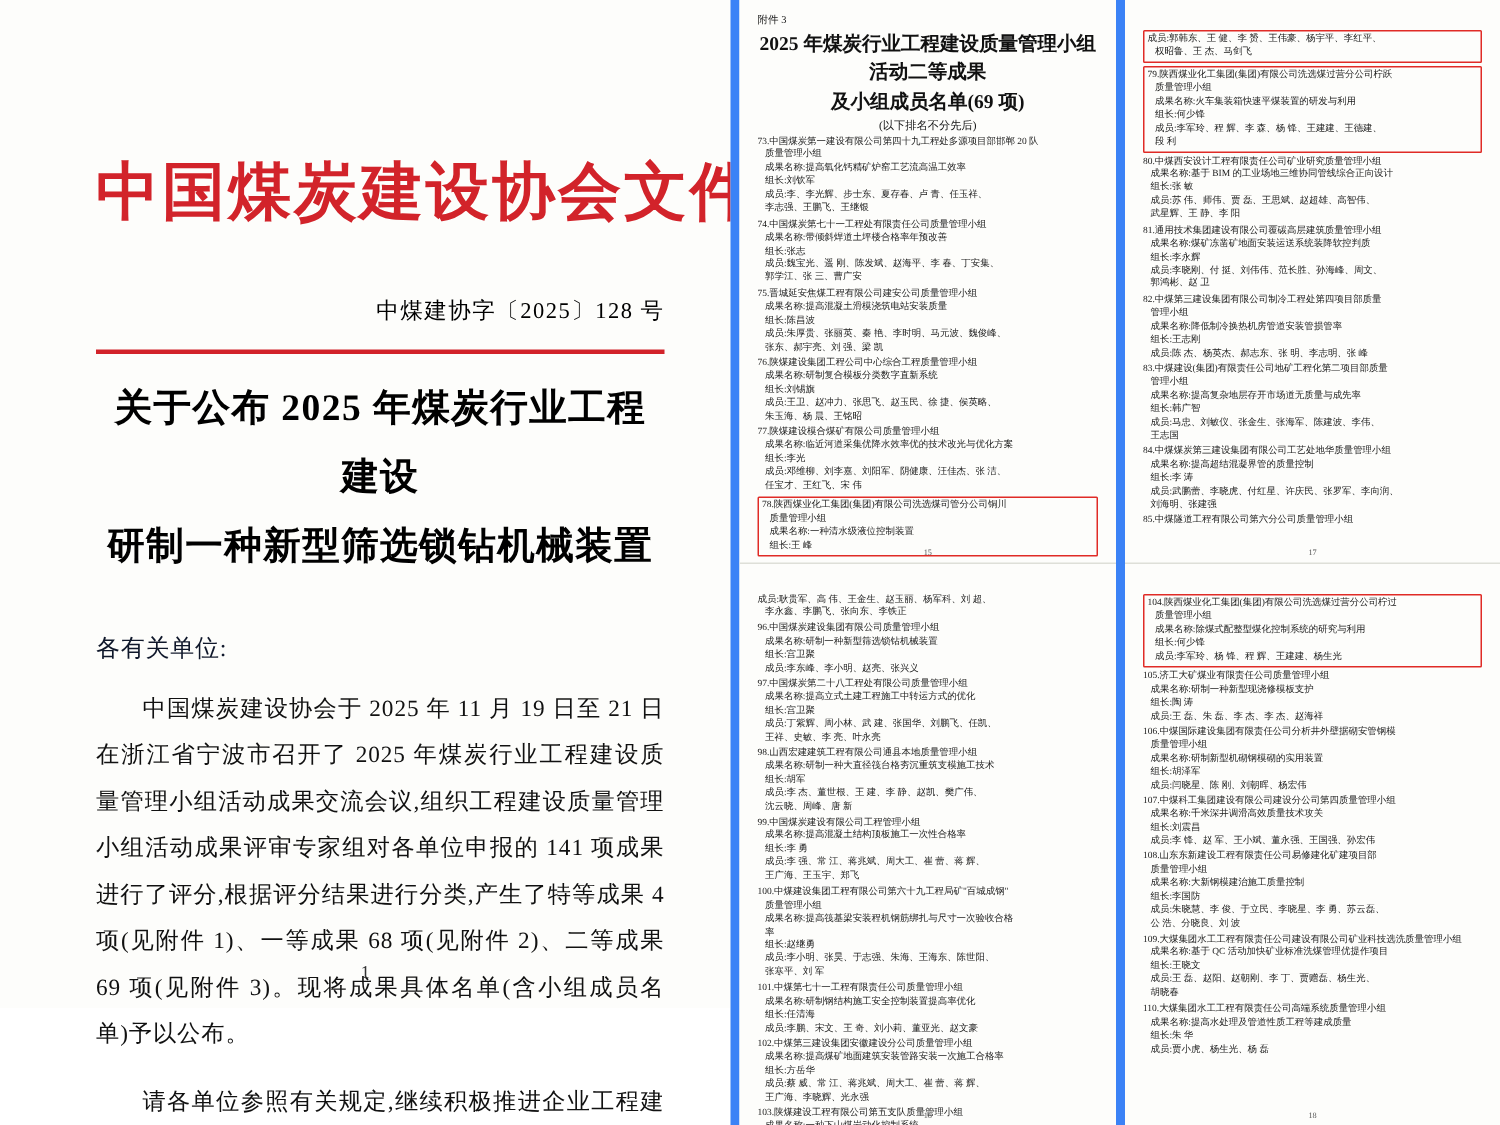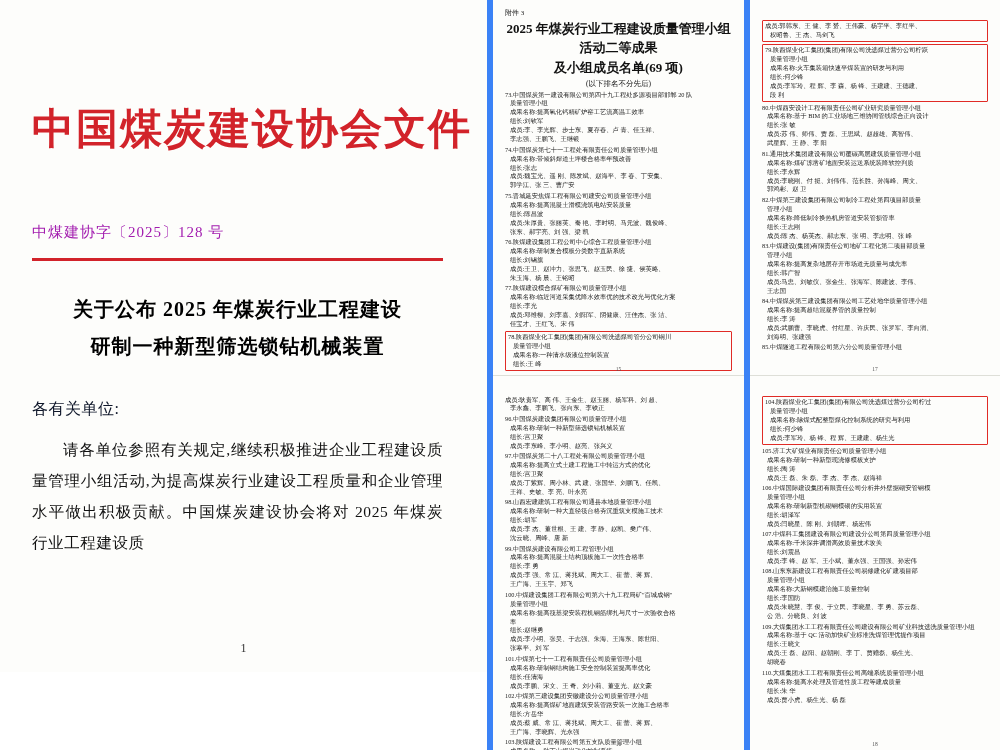--- a/index.html
+++ b/index.html
@@ -19,53 +19,53 @@
     display: flex;
   }
 
   
   .doc-left {
     position: relative;
     width: 487px;
     height: 672px;
     background: #fdfdfb;
     box-sizing: border-box;
-    padding: 36px 44px 0 32px;
+    padding: 36px 44px 0 64px;
   }
   .doc-title-red {
     color: #d2232a;
     font-weight: bold;
     font-size: 42px;
     letter-spacing: 2px;
     text-align: center;
     line-height: 1.1;
     margin-top: 70px;
     white-space: nowrap;
     font-family: "Liberation Serif", serif;
   }
   .doc-number {
-    text-align: left;
+    text-align: right;
     font-size: 15px;
-    color: #a21caf;
-    margin-top: 71px;
+    color: #000000;
+    margin-top: 46px;
     letter-spacing: 1px;
   }
   .red-rule {
     margin: 16px 0 0 0;
     height: 2.5px;
     background: #d2232a;
     width: 100%;
   }
   .doc-heading {
     text-align: center;
-    font-size: 20px;
+    font-size: 25px;
     font-weight: bold;
     color: #000;
     line-height: 1.85;
-    margin-top: 30px;
+    margin-top: 14px;
     letter-spacing: 1px;
   }
   .doc-salutation {
     font-size: 16px;
     margin-top: 34px;
     color: #0f172a;
     letter-spacing: .5px;
   }
   .doc-para {
     font-size: 15.5px;
@@ -161,20 +161,21 @@
 
   <div class="doc-left">
     <div class="doc-title-red">中国煤炭建设协会文件</div>
     <div class="doc-number">中煤建协字〔2025〕128 号</div>
     <div class="red-rule"></div>
     <div class="doc-heading">
       <div>关于公布 2025 年煤炭行业工程建设</div>
       <div>研制一种新型筛选锁钻机械装置</div>
     </div>
     <div class="doc-salutation">各有关单位:</div>
+    <div class="doc-para">中国煤炭建设协会于 2025 年 11 月 19 日至 21 日在浙江省宁波市召开了 2025 年煤炭行业工程建设质量管理小组活动成果交流会议,组织工程建设质量管理小组活动成果评审专家组对各单位申报的 141 项成果进行了评分,根据评分结果进行分类,产生了特等成果 4 项(见附件 1)、一等成果 68 项(见附件 2)、二等成果 69 项(见附件 3)。现将成果具体名单(含小组成员名单)予以公布。</div>
     <div class="doc-para">请各单位参照有关规定,继续积极推进企业工程建设质量管理小组活动,为提高煤炭行业建设工程质量和企业管理水平做出积极贡献。中国煤炭建设协会将对 2025 年煤炭行业工程建设质</div>
     <div class="page-num">1</div>
   </div>
 
   <div class="doc-col mid-col">
 
     <div class="sheet sheet-top">
       <div class="attach-label">附件 3</div>
       <div class="sheet-title">2025 年煤炭行业工程建设质量管理小组活动二等成果</div>
       <div class="sheet-title">及小组成员名单(69 项)</div>

